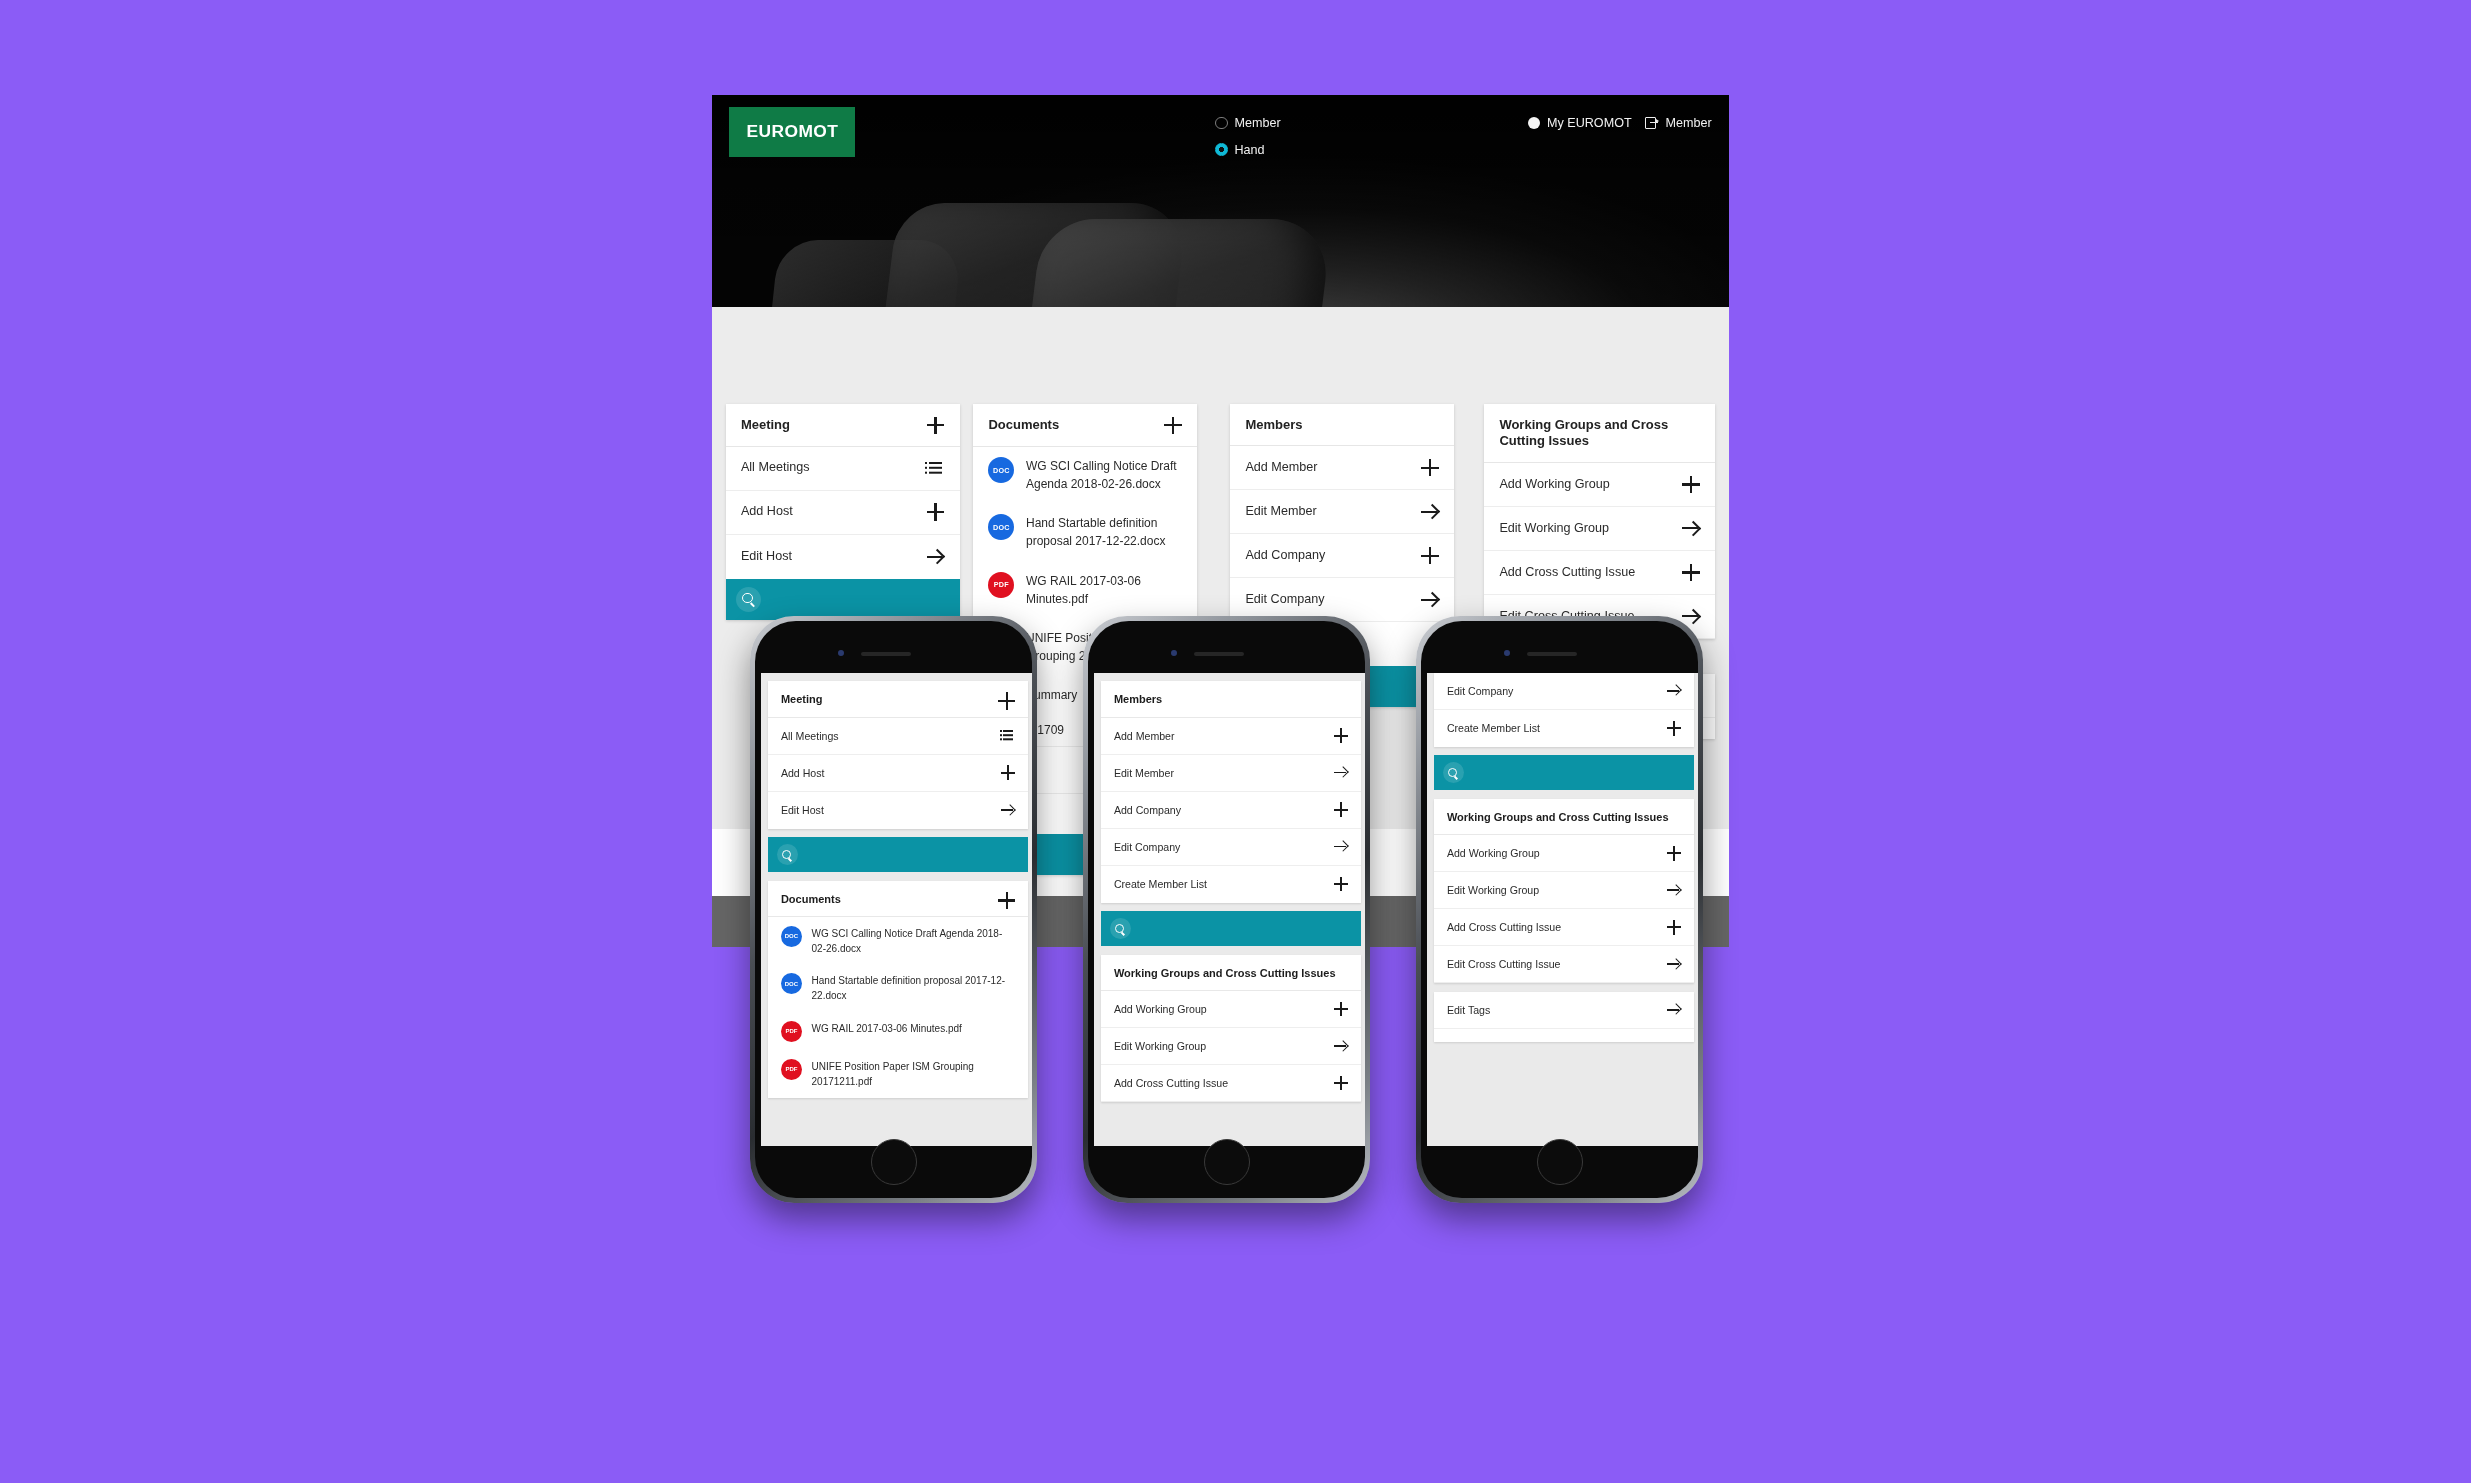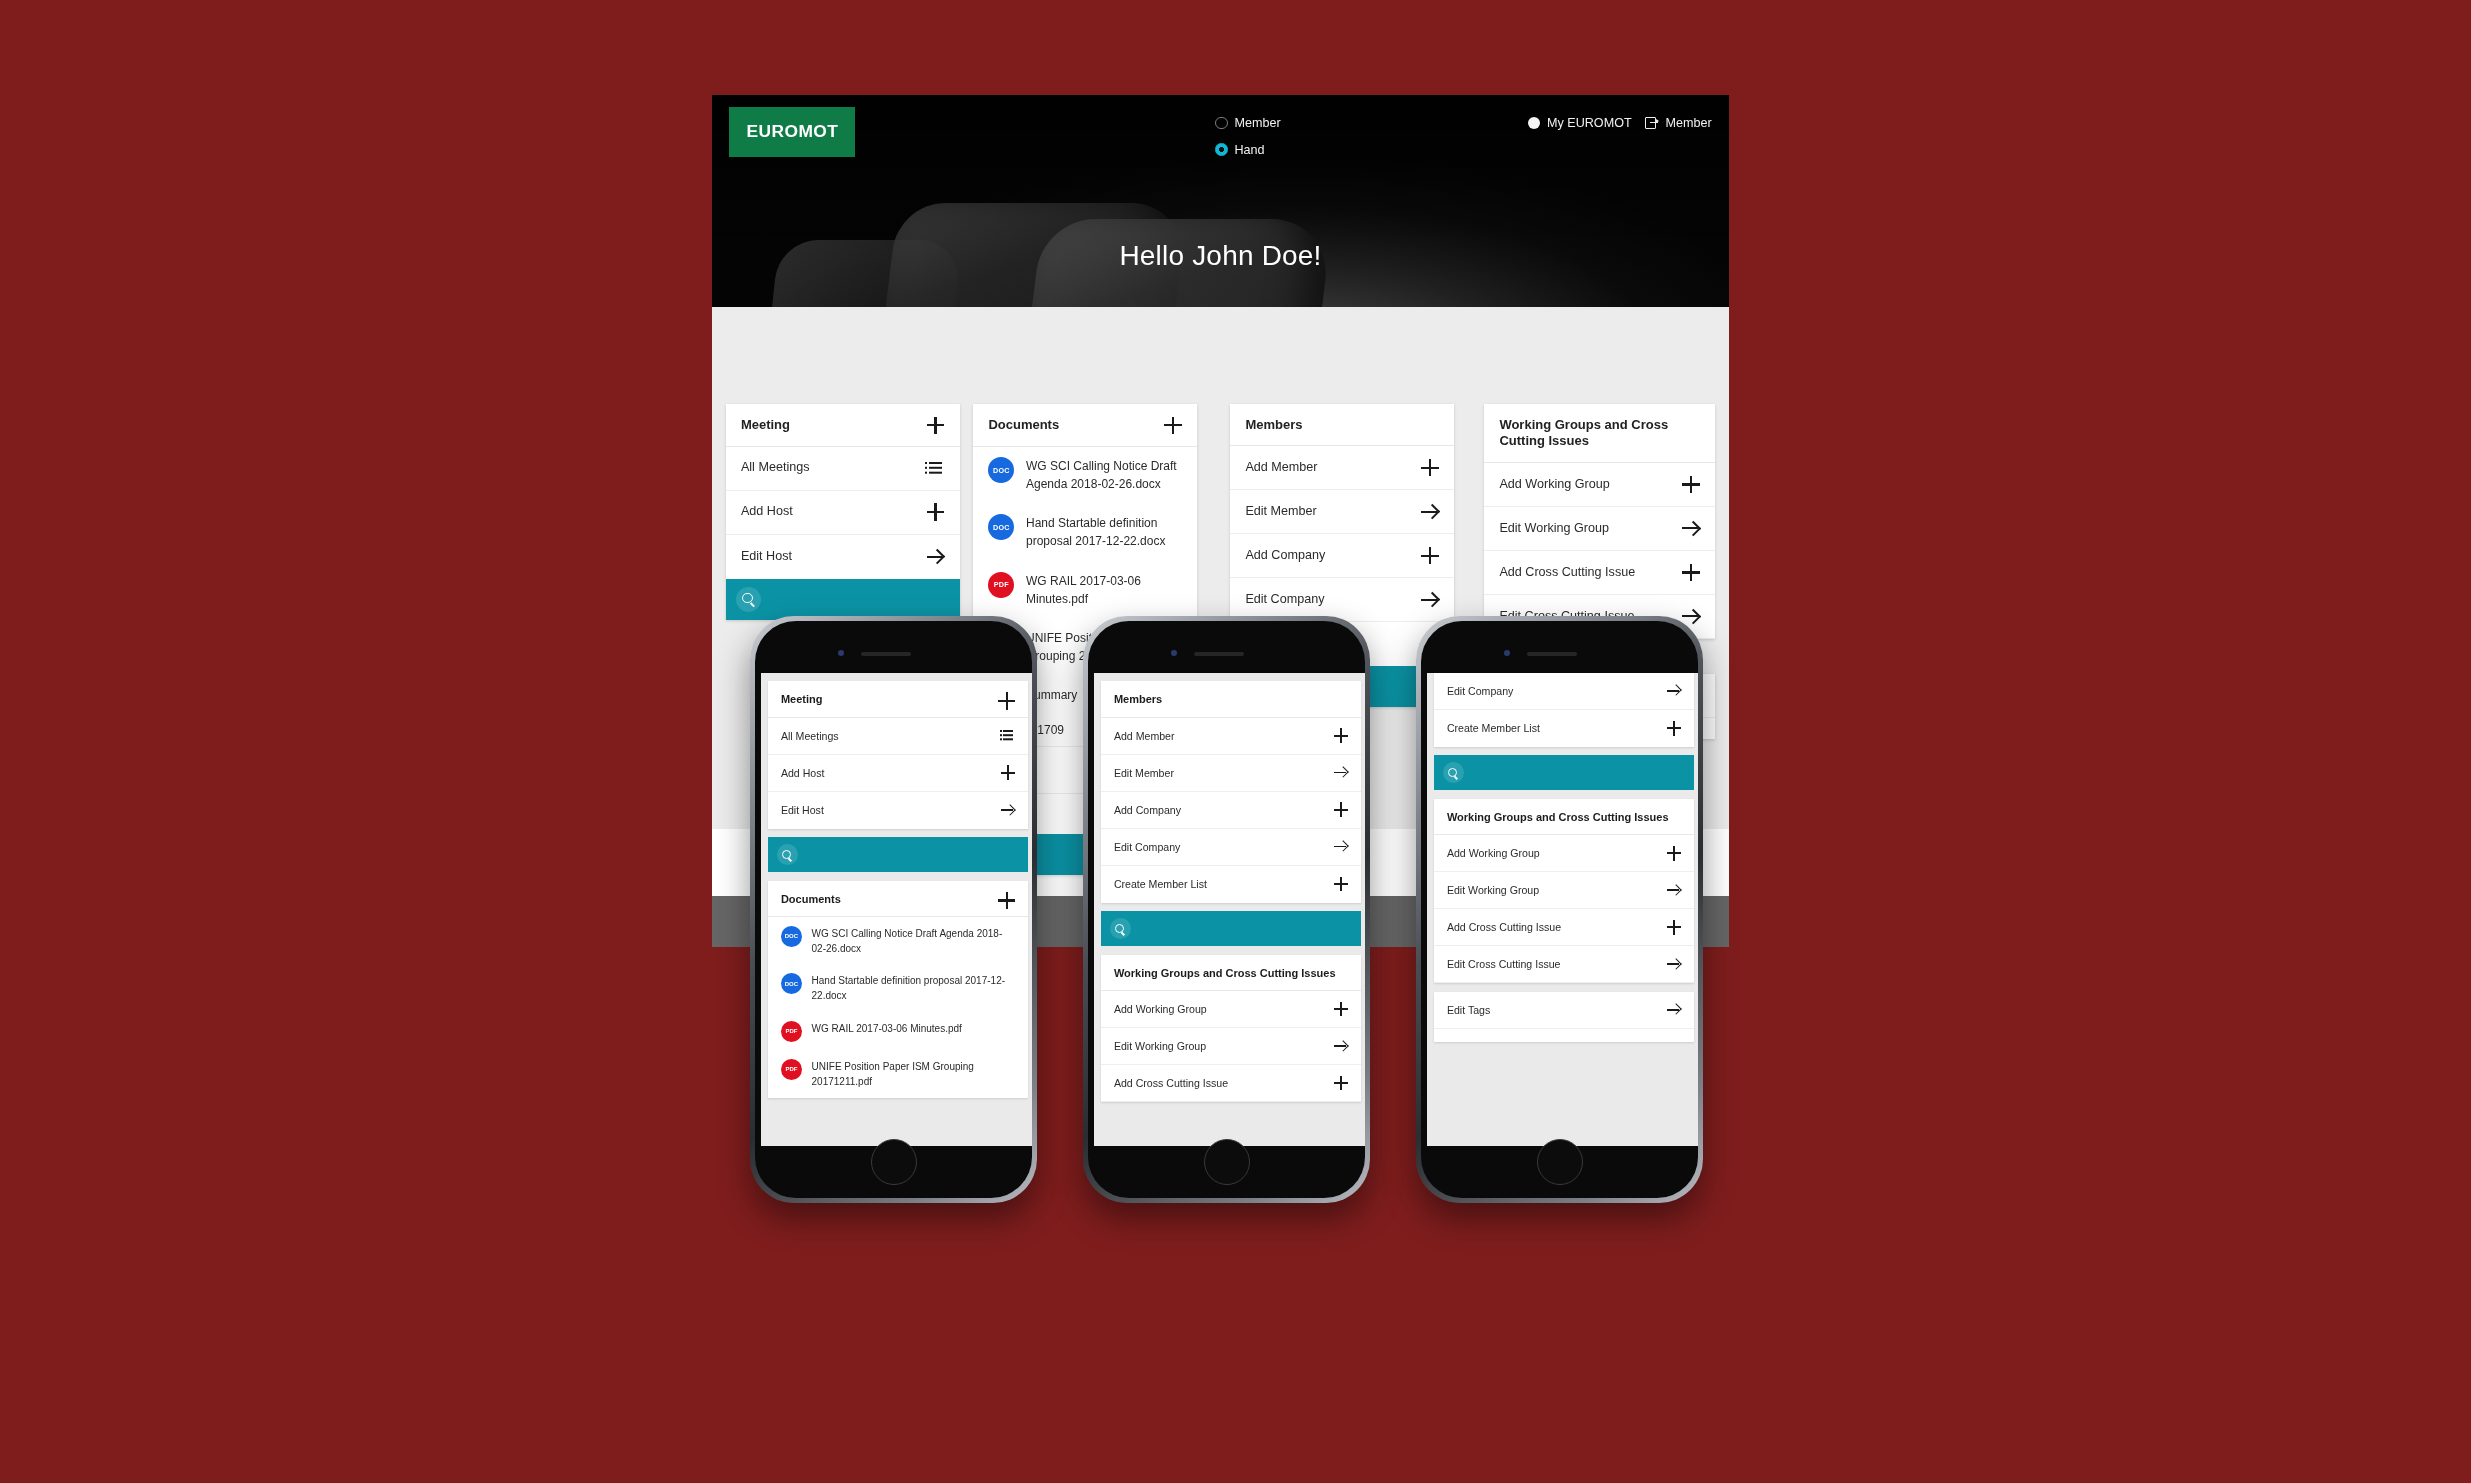--- a/index.html
+++ b/index.html
@@ -2,21 +2,21 @@
 <html><head>
 <meta charset="utf-8">
 <style>
   * { box-sizing: border-box; margin: 0; padding: 0; }
   html, body {
     width: 2472px; height: 1483px;
     font-family: "Liberation Sans", sans-serif;
     background: #0497a8;
     overflow: hidden;
   }
-  #stage { position: relative; width: 2472px; height: 1483px; background: #7f1d1d; }
+  #stage { position: relative; width: 2472px; height: 1483px; background: #8b5cf6; }
 
   
   #desktop {
     position: absolute; left: 712px; top: 95px; width: 1017px; height: 852px;
     background: #ececec; overflow: hidden;
   }
   
   .hero {
     position: absolute; left: 0; top: 0; width: 100%; height: 212px;
     background:
@@ -224,21 +224,20 @@
         <div class="navitem">
           <span class="exit-ico">
               <i></i>
               <b></b>
             </span>
           <span>Member</span>
         </div>
       </div>
     </div>
 
-    <div class="hello">Hello John Doe!</div>
 
     <div class="desk-band-white"></div>
     <div class="desk-footer">
       <div class="desk-footer-txt">ations</div>
     </div>
 
     <div class="card" id="card-meeting">
       <div class="card-title" style="display:flex;align-items:center;justify-content:space-between;">
         <span>Meeting</span>
         <span class="ico plus"></span>

